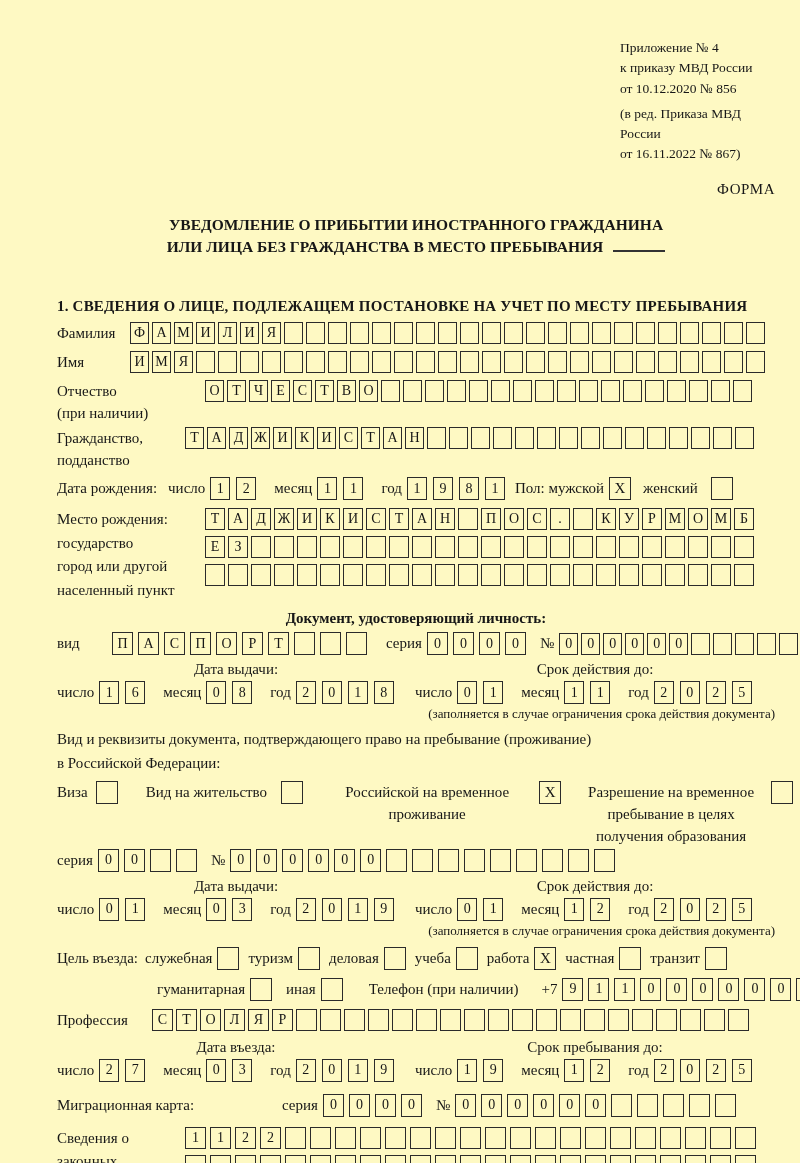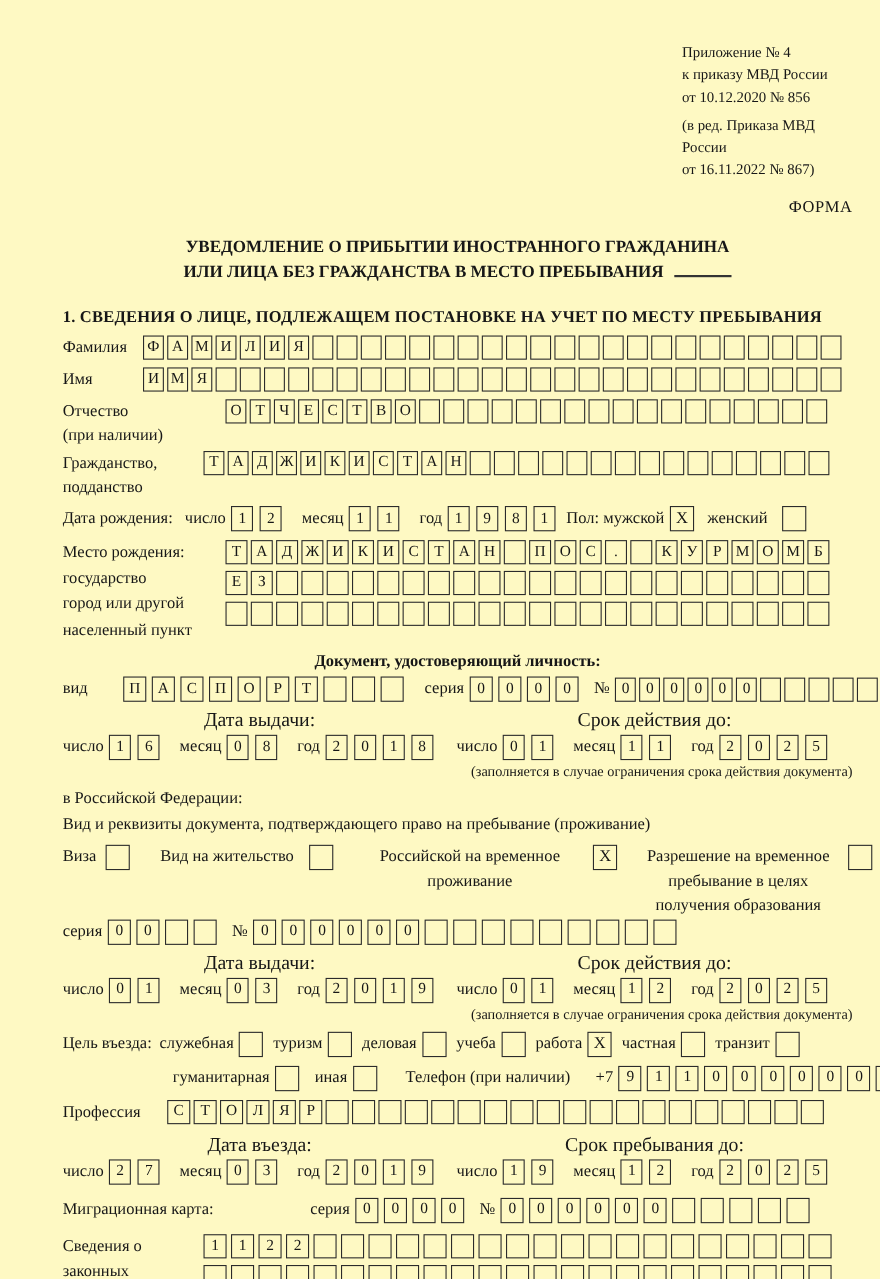--- a/index.html
+++ b/index.html
@@ -8,21 +8,21 @@
     padding:38px 25px 0 57px;overflow:hidden;position:relative;
     font-family:"Liberation Serif","DejaVu Serif",serif;color:#171717;
   }
   
   .hdr{margin-left:563px;width:155px;font-size:13.5px;line-height:1.5;}
   .hdr .amend{margin-top:5px;}
   .forma{font-weight:normal;font-size:15px;text-align:right;margin-top:16px;letter-spacing:.5px;}
   
   .title{text-align:center;font-weight:bold;font-size:15.5px;line-height:1.45;margin-top:16px;}
   .blank{display:inline-block;width:52px;border-bottom:2px solid #333;height:14px;margin-left:10px;}
-  .sec-head{font-weight:bold;font-size:15px;margin-top:22px;letter-spacing:.2px;}
+  .sec-head{font-weight:bold;font-size:15px;margin-top:40px;letter-spacing:.2px;}
   
   .frow{display:flex;align-items:flex-start;margin-top:7px;}
   .flbl{font-size:15px;line-height:22px;flex:none;}
   .flbl div{line-height:22px;}
   .w73{width:73px;} .w128{width:128px;} .w148{width:148px;} .w95{width:95px;}
   .stack{display:flex;flex-direction:column;}
   .stack .boxes{margin-bottom:6px;}
   
   .boxes{display:flex;flex-wrap:nowrap;}
   .box{
@@ -40,21 +40,21 @@
     display:inline-flex;align-items:center;justify-content:center;font-size:15px;
   }
   
   .ng{display:inline-flex;align-items:center;margin-right:12px;}
   .nglbl{font-size:15px;margin-right:5px;}
   
   .dates{margin-top:6px;}
   .dcols{display:flex;}
   .dcol{width:358px;flex:none;}
   .dcol2{flex:1;}
-  .dhead{font-size:18px;text-align:center;margin-bottom:3px;}
+  .dhead{font-size:15px;text-align:center;margin-bottom:3px;}
   .dline{display:flex;align-items:center;}
   .note{font-size:13px;text-align:right;margin-top:2px;}
   
   .doc-head{font-weight:bold;font-size:15px;text-align:center;margin-top:8px;}
   
   .para{font-size:15px;line-height:1.55;margin-top:8px;}
   
   .opts{display:flex;align-items:flex-start;margin-top:6px;}
   .opt{display:flex;align-items:flex-start;flex:none;}
   .olbl{font-size:15px;line-height:22px;margin-right:8px;}
@@ -443,22 +443,22 @@
               <span class="box">2</span>
               <span class="box">5</span>
             </span>
           </span>
       </div>
     </div>
     <div class="note">(заполняется в случае ограничения срока действия документа)</div>
   </div>
 
   <div class="para" style="margin-top:6px;">
+    <div>Вид и реквизиты документа, подтверждающего право на пребывание (проживание)</div>
     <div>в Российской Федерации:</div>
-    <div>Вид и реквизиты документа, подтверждающего право на пребывание (проживание)</div>
   </div>
 
   <div class="opts">
     <div class="opt">
       <span class="olbl">Виза</span>
       <span class="cbox"></span>
     </div>
     <div class="opt" style="margin-left:28px;">
       <span class="olbl" style="margin-right:14px;">Вид на жительство</span>
       <span class="cbox"></span>

